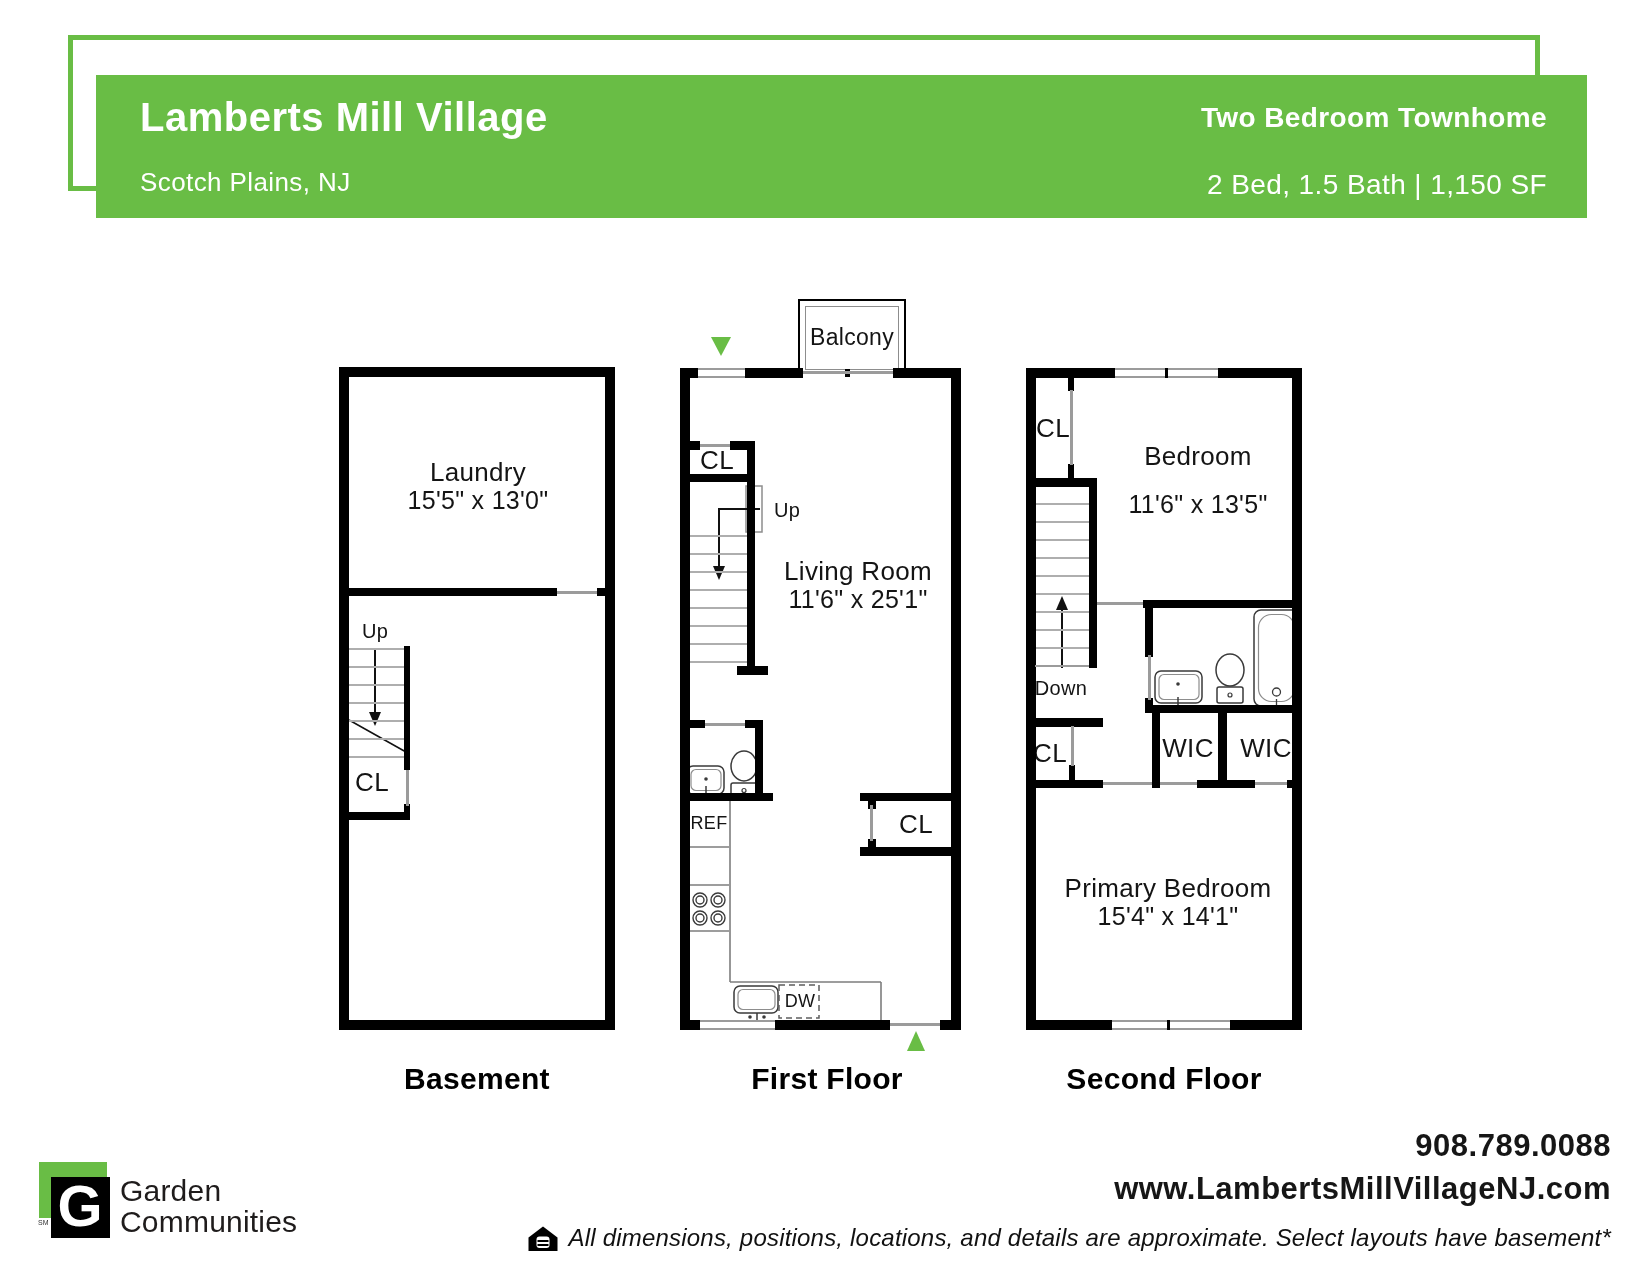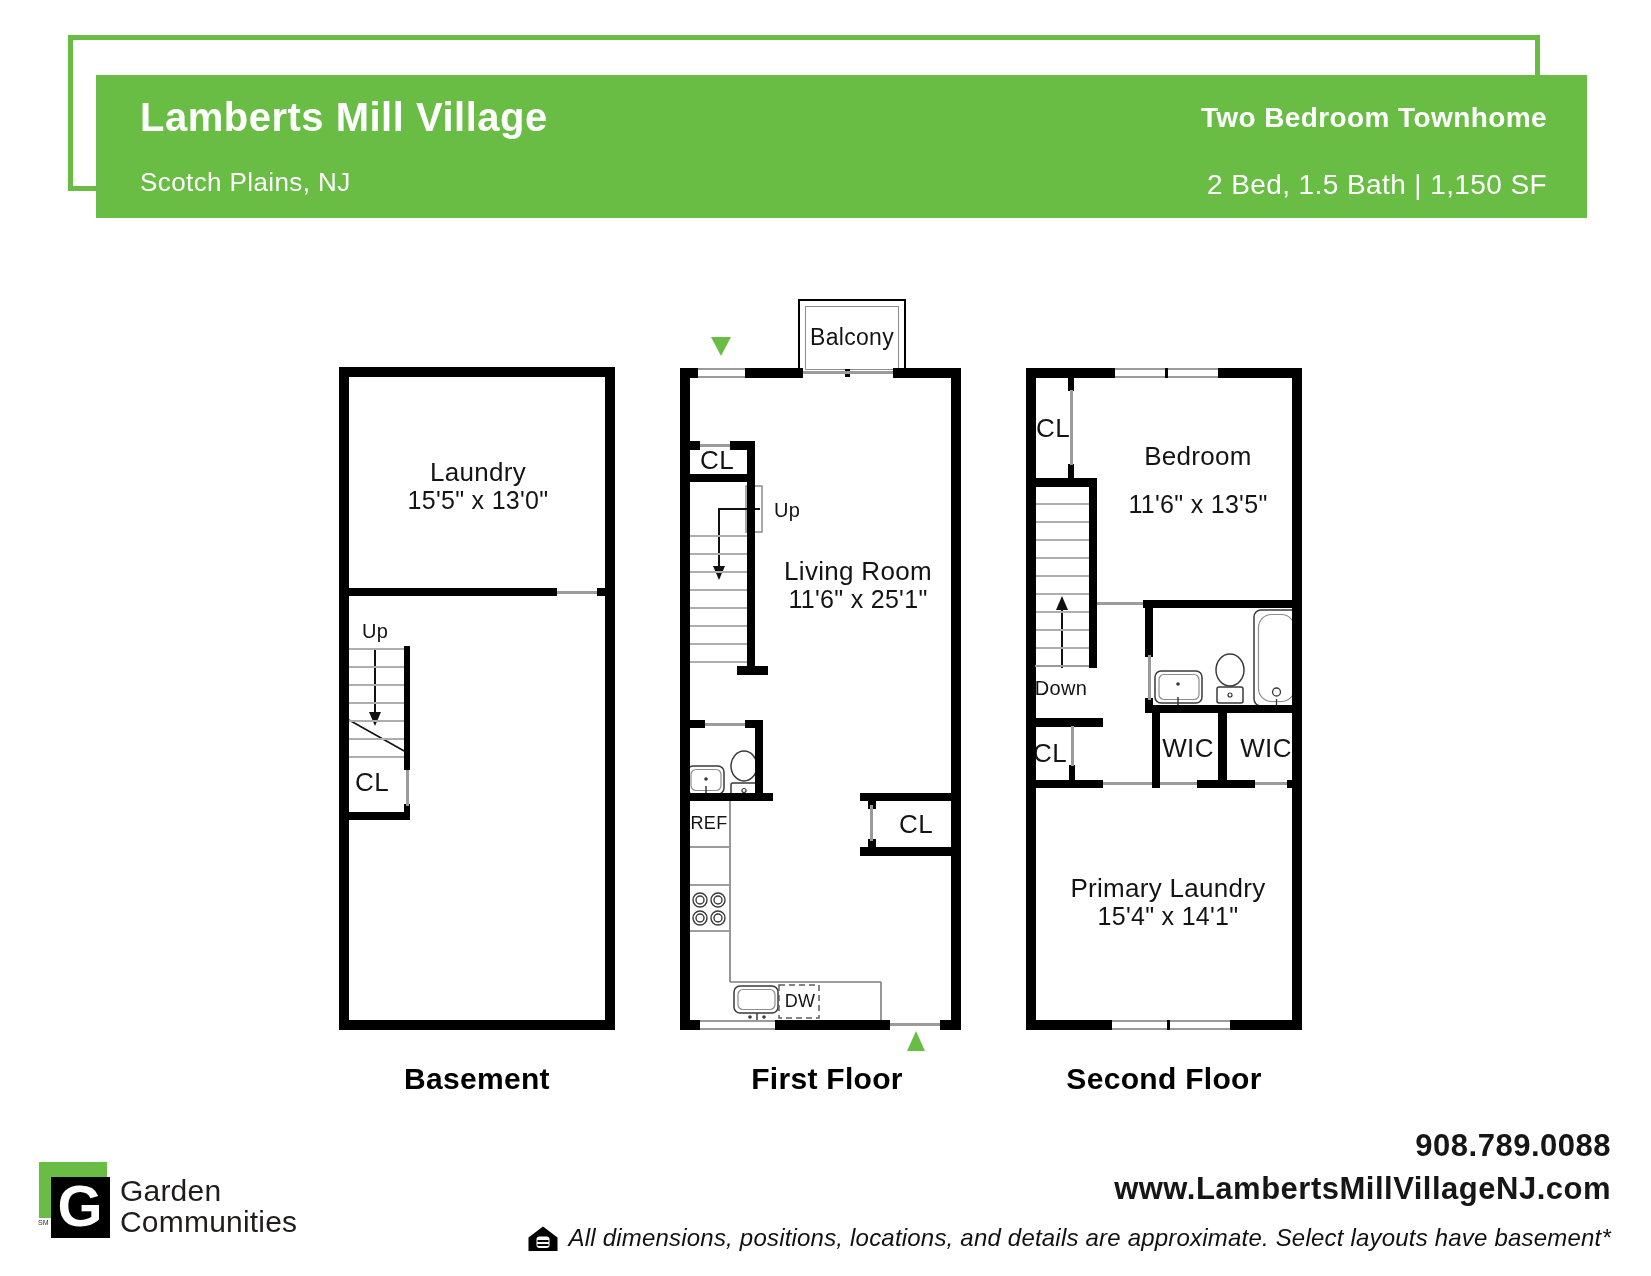--- a/index.html
+++ b/index.html
@@ -159,21 +159,21 @@
     <div class="lbl tag" style="left:916px;top:824px;">CL</div>
     <div class="lbl small-tag" style="left:800px;top:1001px;">DW</div>
 
     <div class="lbl tag" style="left:1053px;top:428px;">CL</div>
     <div class="lbl room" style="left:1198px;top:456px;">Bedroom</div>
     <div class="lbl dims" style="left:1198px;top:504px;">11'6" x 13'5"</div>
     <div class="lbl updown" style="left:1061px;top:688px;">Down</div>
     <div class="lbl tag" style="left:1050px;top:753px;">CL</div>
     <div class="lbl tag" style="left:1188px;top:748px;">WIC</div>
     <div class="lbl tag" style="left:1266px;top:748px;">WIC</div>
-    <div class="lbl room" style="left:1168px;top:888px;">Primary Laundry</div>
+    <div class="lbl room" style="left:1168px;top:888px;">Primary Bedroom</div>
     <div class="lbl dims" style="left:1168px;top:916px;">15'4" x 14'1"</div>
 
     <div class="lbl floor-name" style="left:477px;top:1079px;">Basement</div>
     <div class="lbl floor-name" style="left:827px;top:1079px;">First Floor</div>
     <div class="lbl floor-name" style="left:1164px;top:1079px;">Second Floor</div>
   <div class="w" style="left: 339px; top: 367px; width: 276px; height: 10px;"></div>
       <div class="w" style="left: 339px; top: 367px; width: 10px; height: 663px;"></div>
       <div class="w" style="left: 605px; top: 367px; width: 10px; height: 663px;"></div>
       <div class="w" style="left: 339px; top: 1020px; width: 276px; height: 10px;"></div>
       <div class="w" style="left: 349px; top: 588px; width: 208px; height: 8px;"></div>

